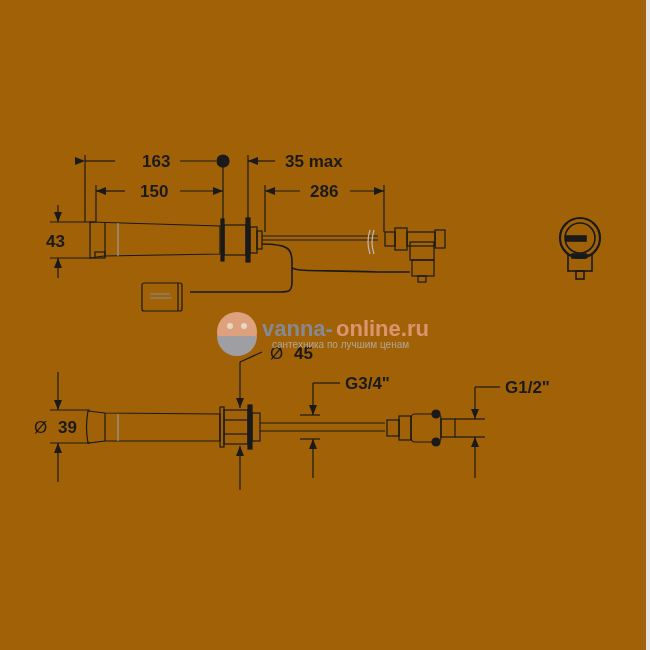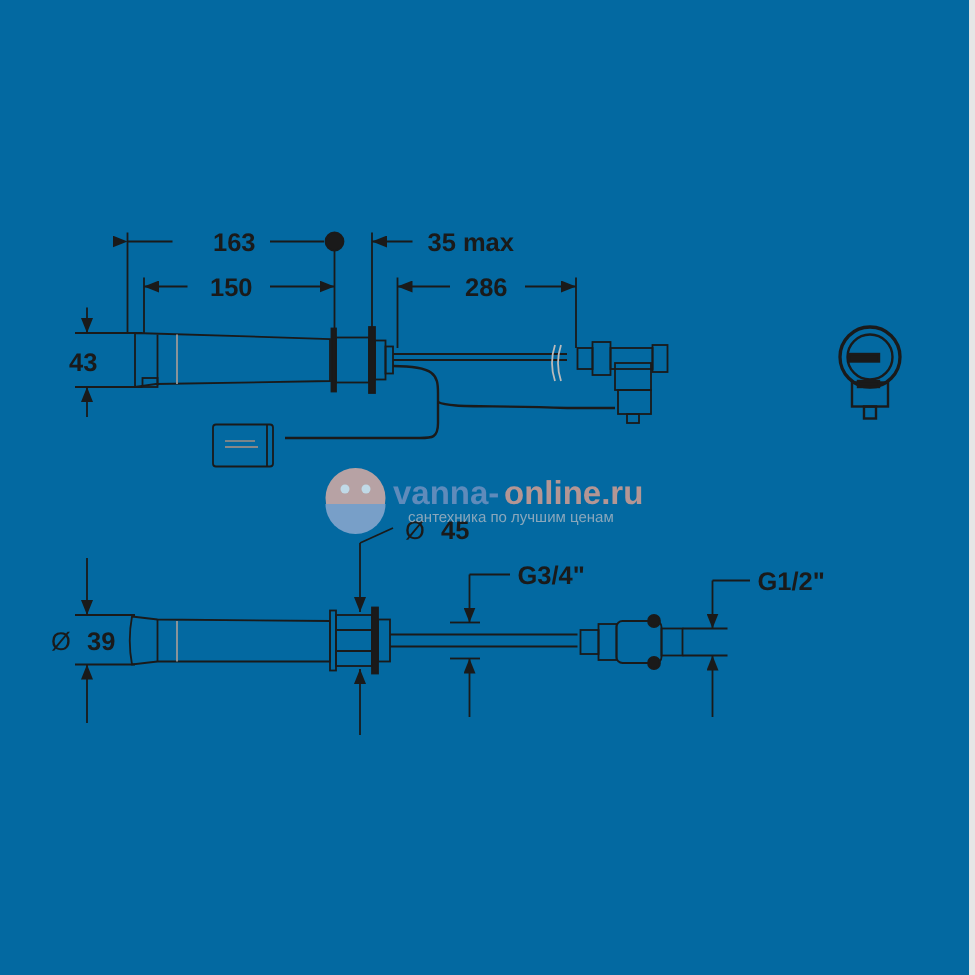--- a/index.html
+++ b/index.html
@@ -1,16 +1,16 @@
 <!DOCTYPE html>
 <html><head>
 <meta charset="utf-8">
 <style>
   html,body{margin:0;padding:0;background:#fff;}
-  #canvas{position:relative;width:650px;height:650px;background:#0369a1;overflow:hidden;}
+  #canvas{position:relative;width:650px;height:650px;background:#a16207;overflow:hidden;}
   svg{position:absolute;left:0;top:0;}
   .dim{font-family:"Liberation Sans",sans-serif;font-weight:bold;font-size:17px;fill:#1a1a1a;}
   .wm1{font-family:"Liberation Sans",sans-serif;font-weight:bold;font-size:22px;}
   .wm2{font-family:"Liberation Sans",sans-serif;font-size:10px;fill:#b8bcc4;}
   .frame{position:absolute;right:0;top:0;width:4px;height:650px;background:#e6e6e6;}
 </style>
 </head>
 <body>
 
 <div id="canvas">

